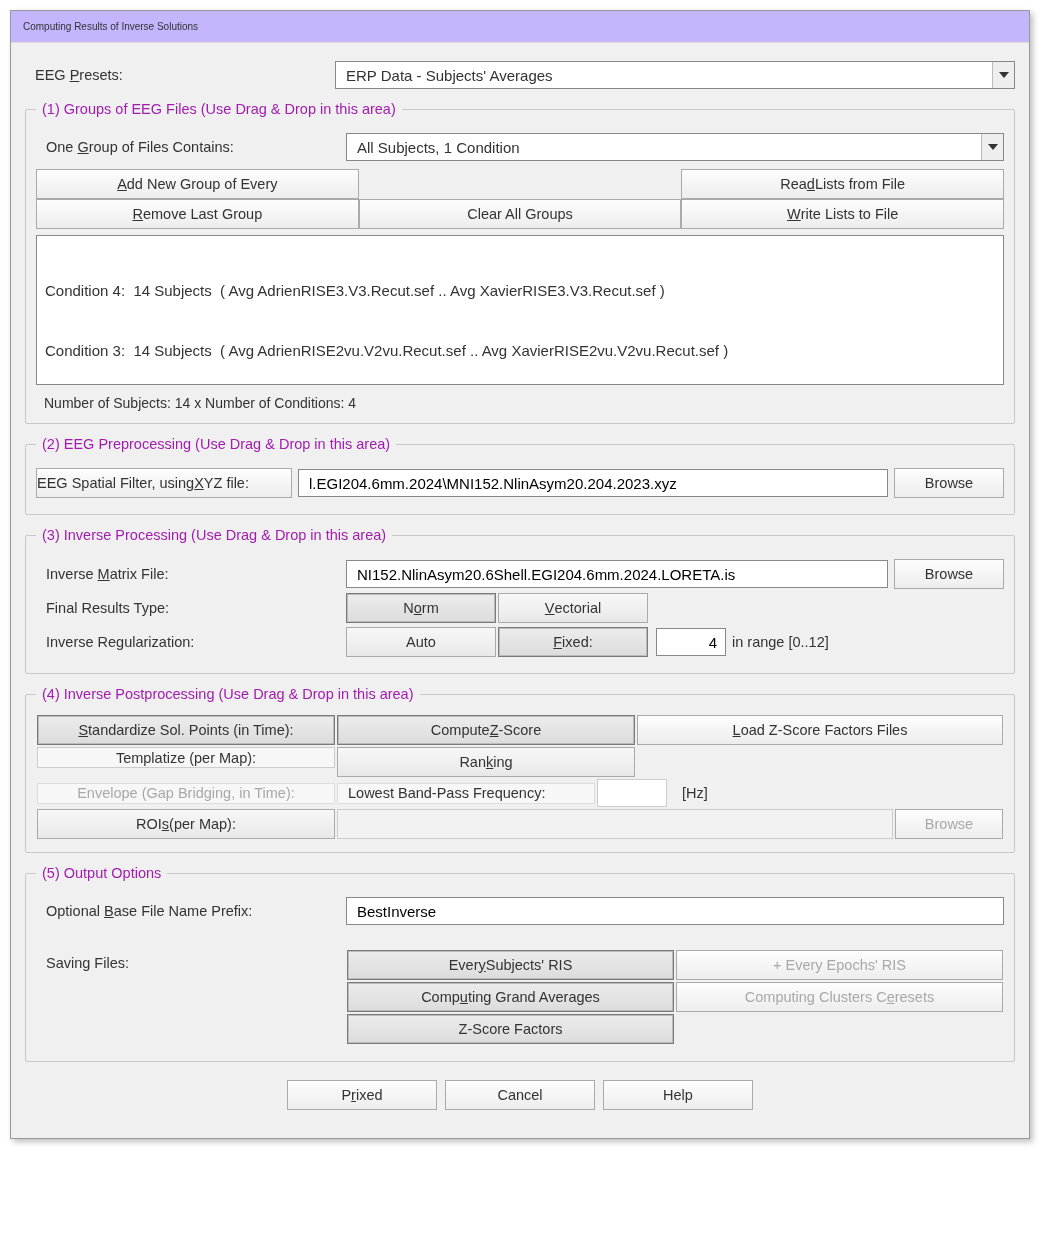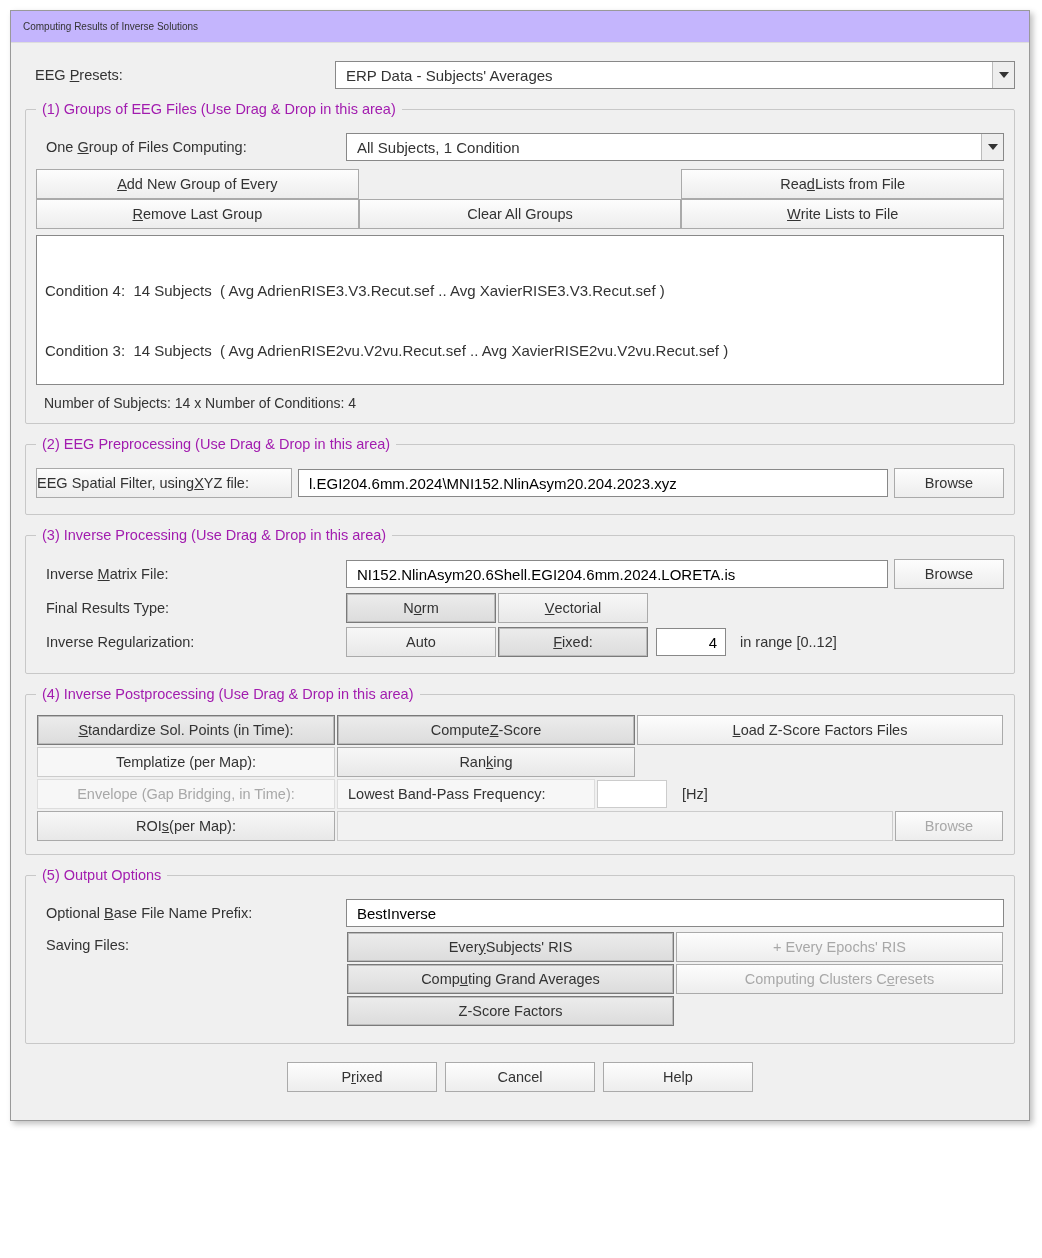--- a/index.html
+++ b/index.html
@@ -123,21 +123,21 @@
       line-height: 1.35;
       white-space: pre;
       overflow: hidden;
       margin: 6px 0;
     }
     .stats {
       padding: 4px 8px 0 8px;
       font-size: 14px;
     }
     .cell-label {
-      height: 30px;
+      height: 21px;
       display: flex;
       align-items: center;
       justify-content: center;
       font-size: 14.5px;
       border: 1px solid #d8d8d8;
       background: #f7f7f7;
     }
     .cell-label.left { justify-content: flex-start; padding-left: 10px; }
     .footrow {
       display: flex;
@@ -183,21 +183,21 @@
             </svg>
         </div>
       </div>
     </div>
 
     <fieldset>
       <legend>(1) Groups of EEG Files   (Use Drag &amp; Drop in this area)</legend>
 
       <div class="row">
         <div class="label-col">
-          <span>One </span><span class="u">G</span><span>roup of Files Computing:</span>
+          <span>One </span><span class="u">G</span><span>roup of Files Contains:</span>
         </div>
         <div class="dropdown">
           <div class="dd-text">All Subjects, 1 Condition</div>
           <div class="dd-arrow">
             <svg viewBox="0 0 10 6">
                 <path d="M0 0 L5 6 L10 0 Z" fill="#333"></path>
               </svg>
           </div>
         </div>
       </div>
@@ -297,21 +297,21 @@
         <div class="label-col">Inverse Regularization:</div>
         <div class="btn toggle" style="width:150px;">
           <span>Auto</span>
         </div>
         <div class="btn toggle selected" style="width:150px; margin-left:2px;">
           <span></span>
             <span class="u">F</span>
             <span>ixed:</span>
         </div>
         <input class="num-field" style="margin-left: 8px;" value="4">
-        <span style="margin-left:14px;"> in range [0..12]</span>
+        <span style="margin-left:6px;"> in range [0..12]</span>
       </div>
     </fieldset>
 
     <fieldset>
       <legend>(4) Inverse Postprocessing   (Use Drag &amp; Drop in this area)</legend>
 
       <div style="display:grid; grid-template-columns:300px 300px 1fr; gap:0;">
         <div class="btn toggle selected" style="margin:1px;">
           <span></span>
             <span class="u">S</span>
@@ -364,21 +364,21 @@
 
       <div class="row">
         <div class="label-col">
           <span>Optional </span><span class="u">B</span><span>ase File Name Prefix:</span>
         </div>
         <div class="textbox">
           <input type="text" value="BestInverse" style="">
         </div>
       </div>
 
-      <div class="row" style="align-items:flex-start; margin-top:4px;">
+      <div class="row" style="align-items:flex-start; margin-top:24px;">
         <div class="label-col" style="padding-top:6px;">Saving Files:</div>
         <div style="flex:1;">
           <div style="display:grid; grid-template-columns:1fr 1fr;">
             <div class="btn toggle selected" style="margin:1px;">
               <span>Ever</span>
                 <span class="u">y</span>
                 <span> Subjects' RIS</span>
             </div>
             <div class="btn disabled" style="margin:1px;">
               <span>+  Every Epochs' RIS</span>

